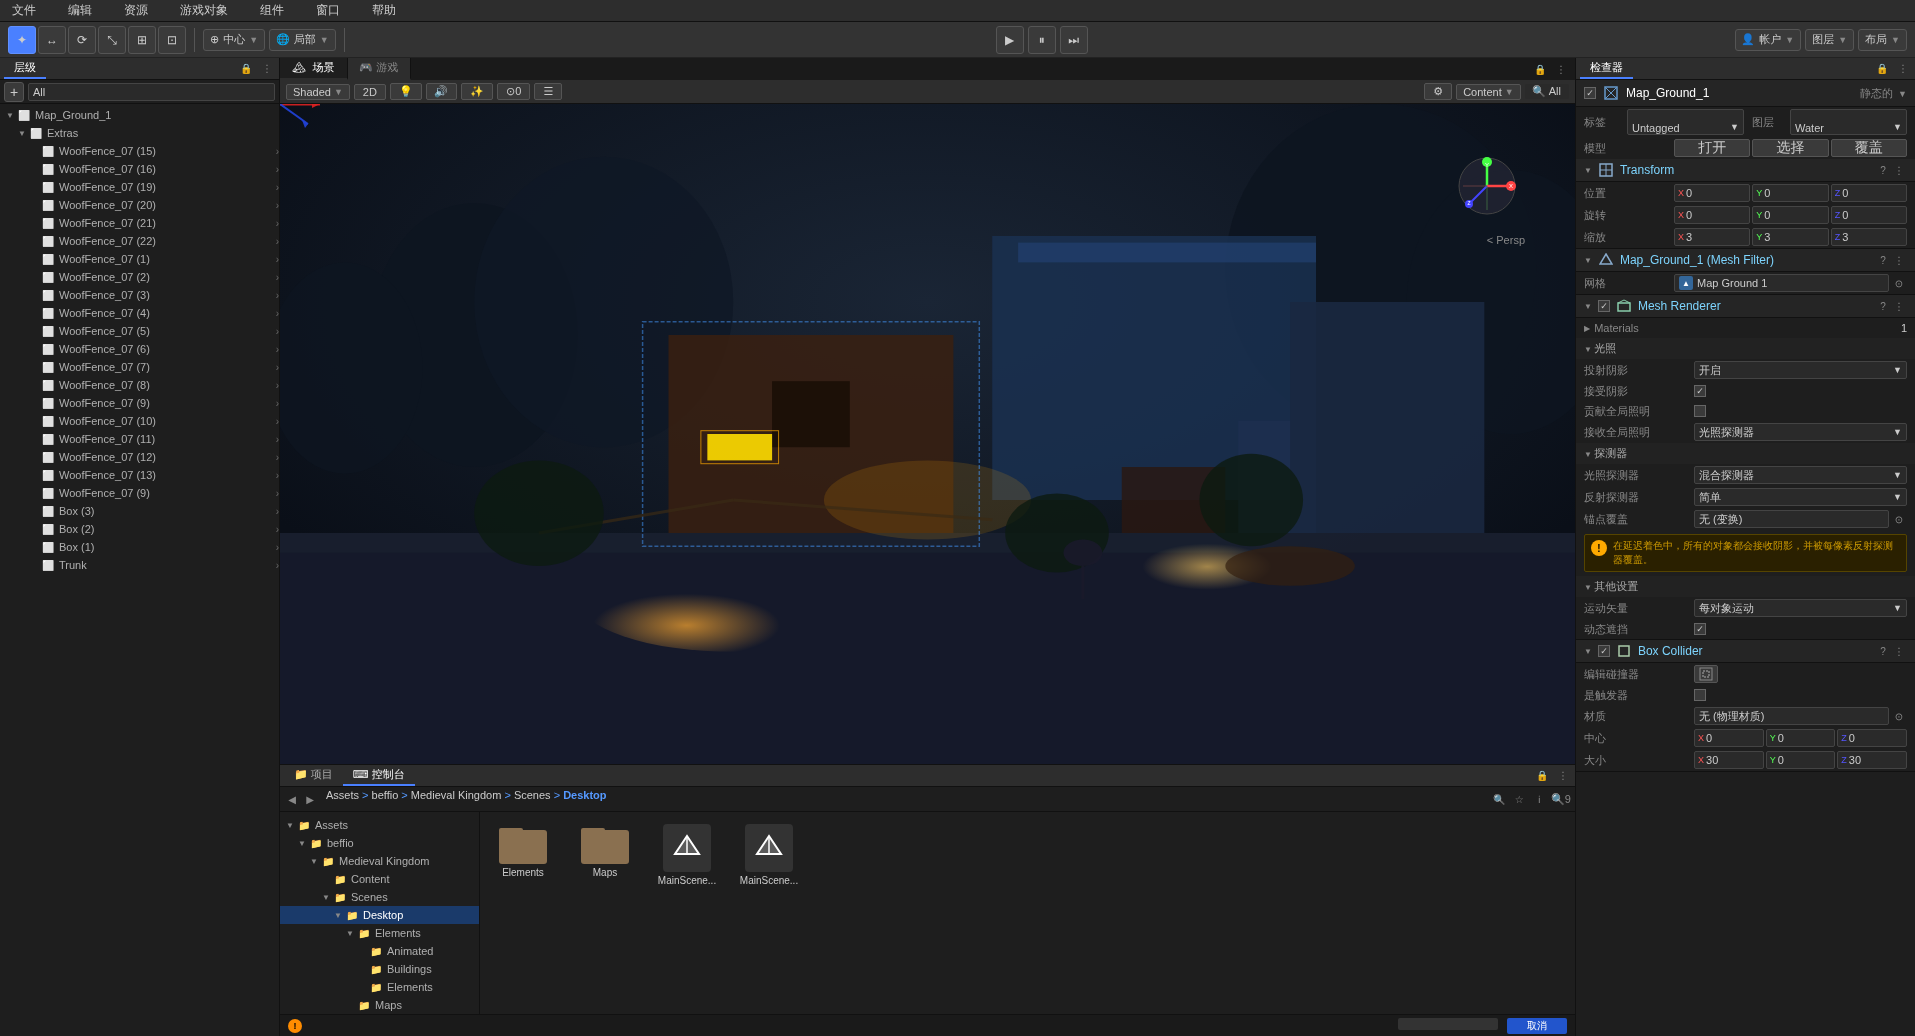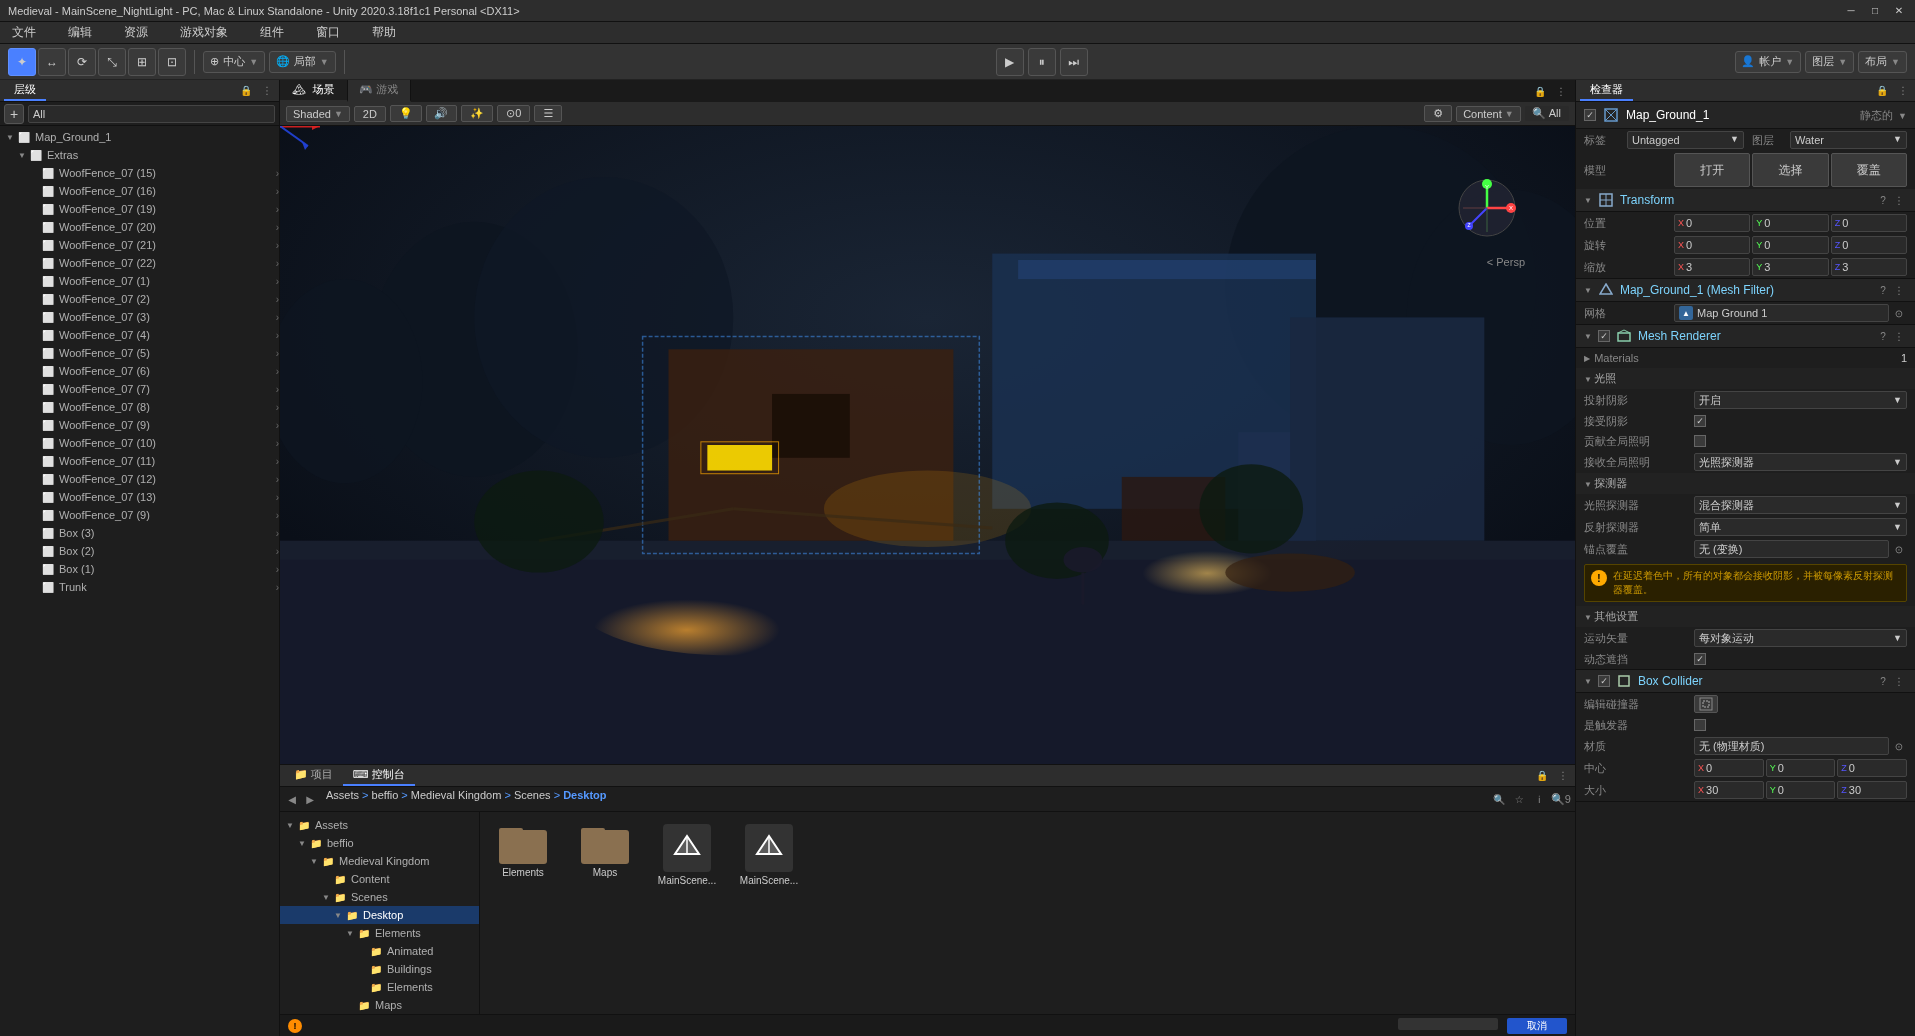--- a/index.html
+++ b/index.html
@@ -603,41 +603,41 @@
       padding: 2px 8px;
       gap: 8px;
     }
     .tag-label { font-size: 11px; color: #888; width: 35px; }
     .tag-value {
       flex: 1;
       height: 18px;
       background: #2a2a2a;
       border: 1px solid #444;
       border-radius: 2px;
-      padding: 2px 4px;
+      padding: 12px 4px;
       font-size: 11px;
       color: #ccc;
       display: flex;
       justify-content: space-between;
     }
     .model-buttons {
       flex: 1;
       display: flex;
       gap: 2px;
     }
     .model-btn {
       flex: 1;
-      height: 34px;
+      height: 18px;
       background: #3a3a3a;
       border: 1px solid #555;
       border-radius: 2px;
       display: flex;
       align-items: center;
       justify-content: center;
-      font-size: 12px;
+      font-size: 14px;
       color: #ccc;
       cursor: pointer;
     }
 
     
     ::-webkit-scrollbar { width: 6px; height: 6px; }
     ::-webkit-scrollbar-track { background: #1a1a1a; }
     ::-webkit-scrollbar-thumb { background: #444; border-radius: 3px; }
 
     
@@ -725,28 +725,20 @@
     .gizmo-svg {
       width: 64px;
       height: 64px;
     }
   </style>
 </head>
 <body>
 
 <div id="app">
 
-  <div id="title-bar">
-    <span>Medieval - MainScene_NightLight - PC, Mac &amp; Linux Standalone - Unity 2020.3.18f1c1 Personal &lt;DX11&gt;</span>
-    <div id="title-bar-controls">
-      <div class="title-btn">─</div>
-      <div class="title-btn">□</div>
-      <div class="title-btn" id="close-btn">✕</div>
-    </div>
-  </div>
 
   <div id="menu-bar">
     <div class="menu-item">文件</div>
     <div class="menu-item">编辑</div>
     <div class="menu-item">资源</div>
     <div class="menu-item">游戏对象</div>
     <div class="menu-item">组件</div>
     <div class="menu-item">窗口</div>
     <div class="menu-item">帮助</div>
   </div>

